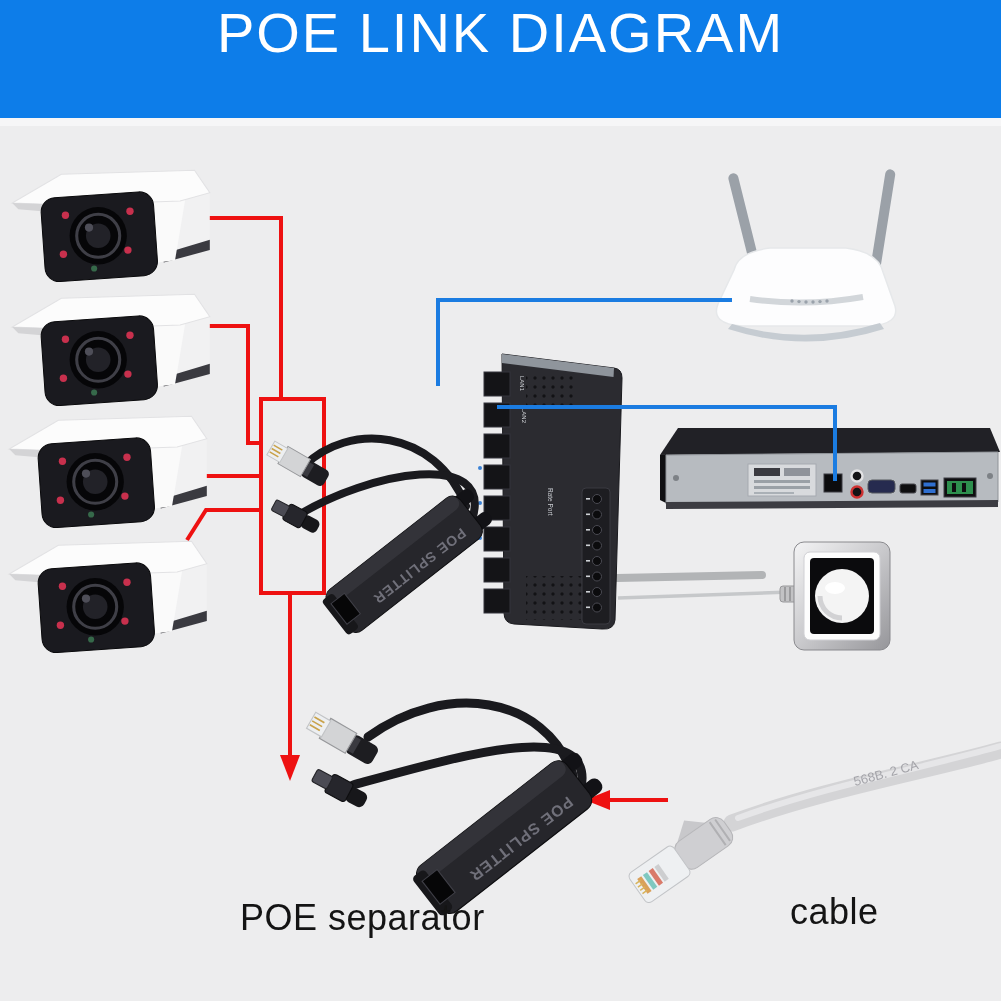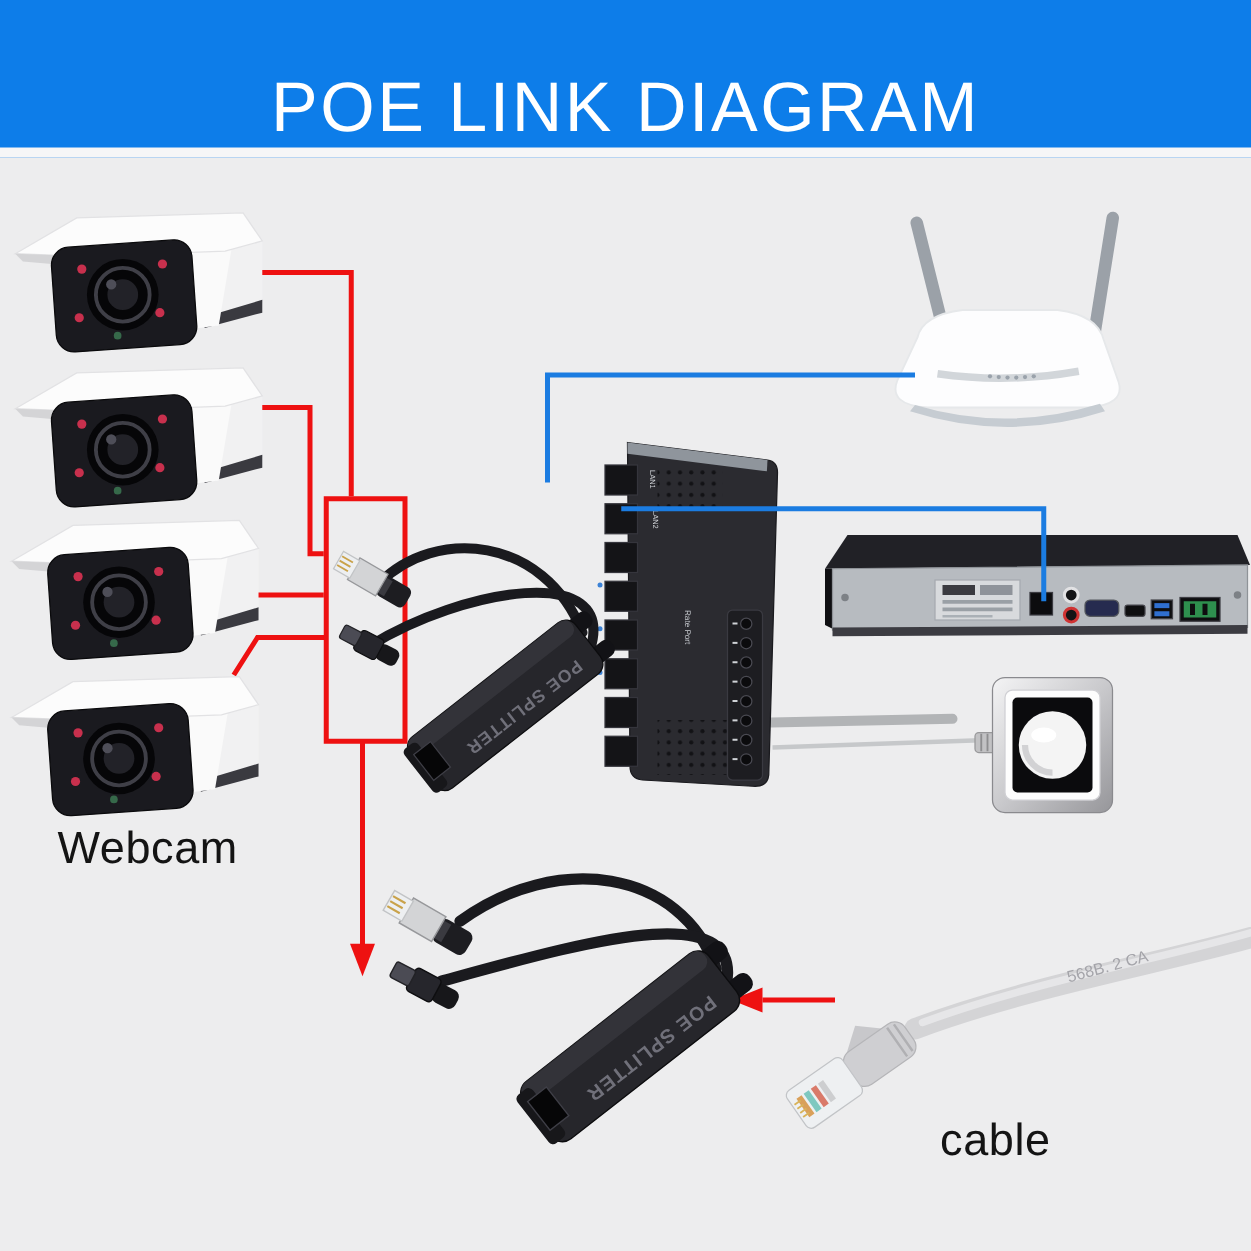--- a/index.html
+++ b/index.html
@@ -13,21 +13,21 @@
   }
   html,body{margin:0;padding:0;background:#fff;}
   .stage{
     position:relative;width:1001px;height:1001px;margin:0 auto;
     background:var(--page-bg);overflow:hidden;
     font-family:"Liberation Sans",sans-serif;
   }
   .header{
     position:absolute;left:0;top:0;width:1001px;height:118px;
     background:var(--header-bg);border-bottom:8px solid var(--header-underline);
-    display:flex;align-items:flex-end;justify-content:center;
+    display:flex;align-items:flex-start;justify-content:center;
   }
   .title{
     color:var(--title-text);font-size:56px;font-weight:500;letter-spacing:2px;
     font-family:"Liberation Sans",sans-serif;white-space:nowrap;
   }
   .abs{position:absolute;}
   .lines{position:absolute;left:0;top:0;width:1001px;height:1001px;pointer-events:none;}
   .ln-red{stroke:var(--line-red);stroke-width:4;fill:none;}
   .fill-red{fill:var(--line-red);stroke:none;}
   .ln-blue{stroke:var(--line-blue);stroke-width:4;fill:none;}
@@ -317,16 +317,16 @@
 
   <svg class="lines" viewBox="0 0 1001 1001">
     <g>
       <path class="ln-blue" d="M438 386 V300 H732"></path>
     </g>
     <g>
       <path class="ln-blue" d="M497 407 H835 V481"></path>
     </g>
   </svg>
 
-  <div class="lbl" style="left:46px;top:658px;font-size:36px">Webcam</div>
-  <div class="lbl" style="left:752px;top:892px;font-size:36px">cable</div>
+  <div class="lbl" style="left:240px;top:898px;font-size:36px">POE separator</div>
+  <div class="lbl" style="left:790px;top:892px;font-size:36px">cable</div>
 
 </div>
 
 </body></html>

